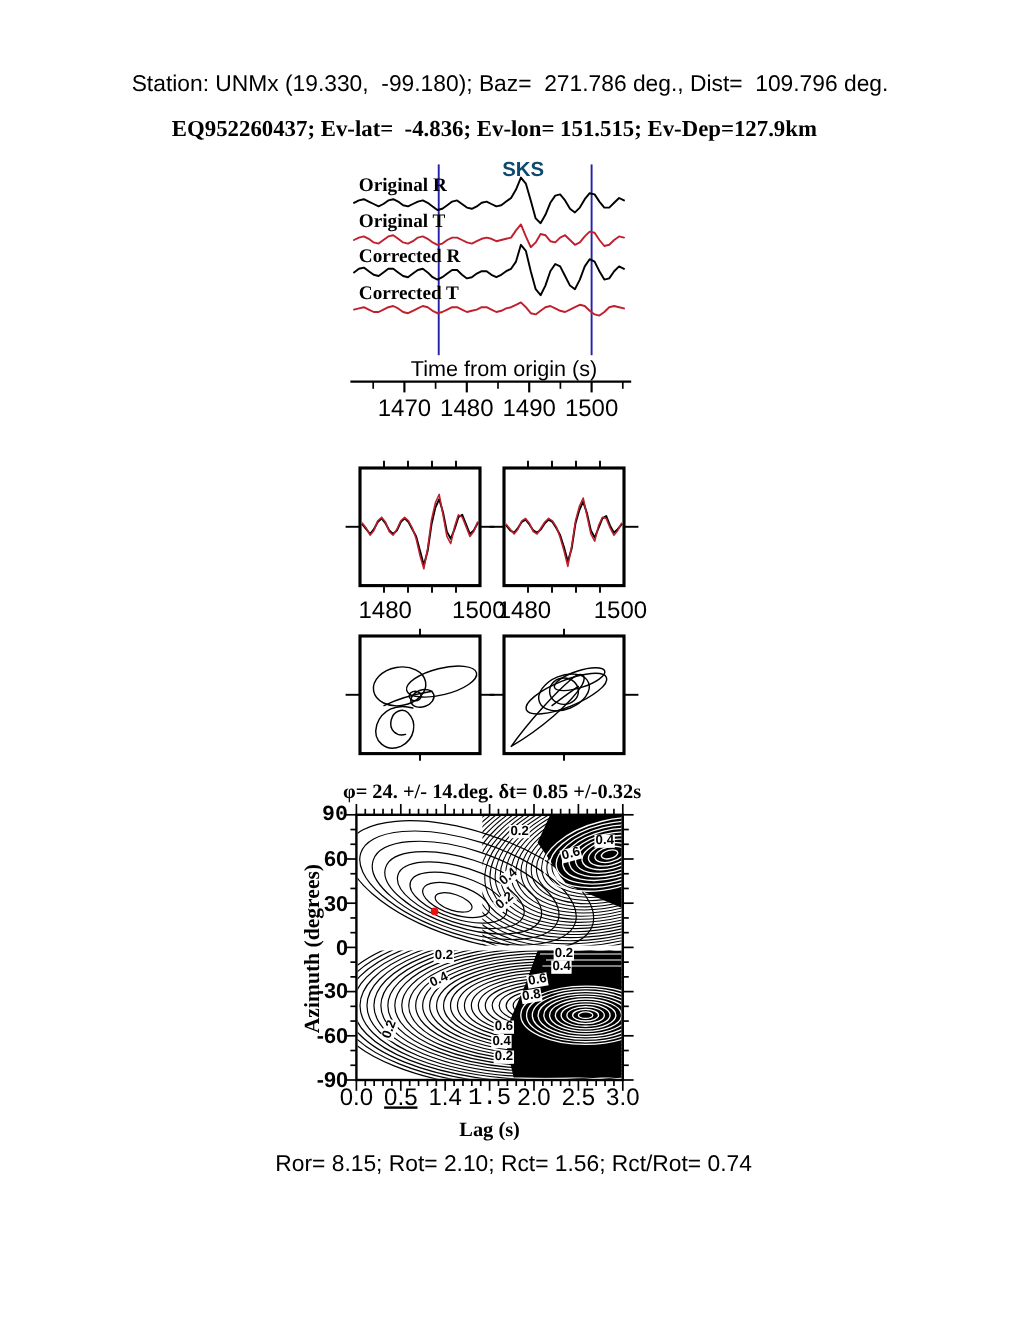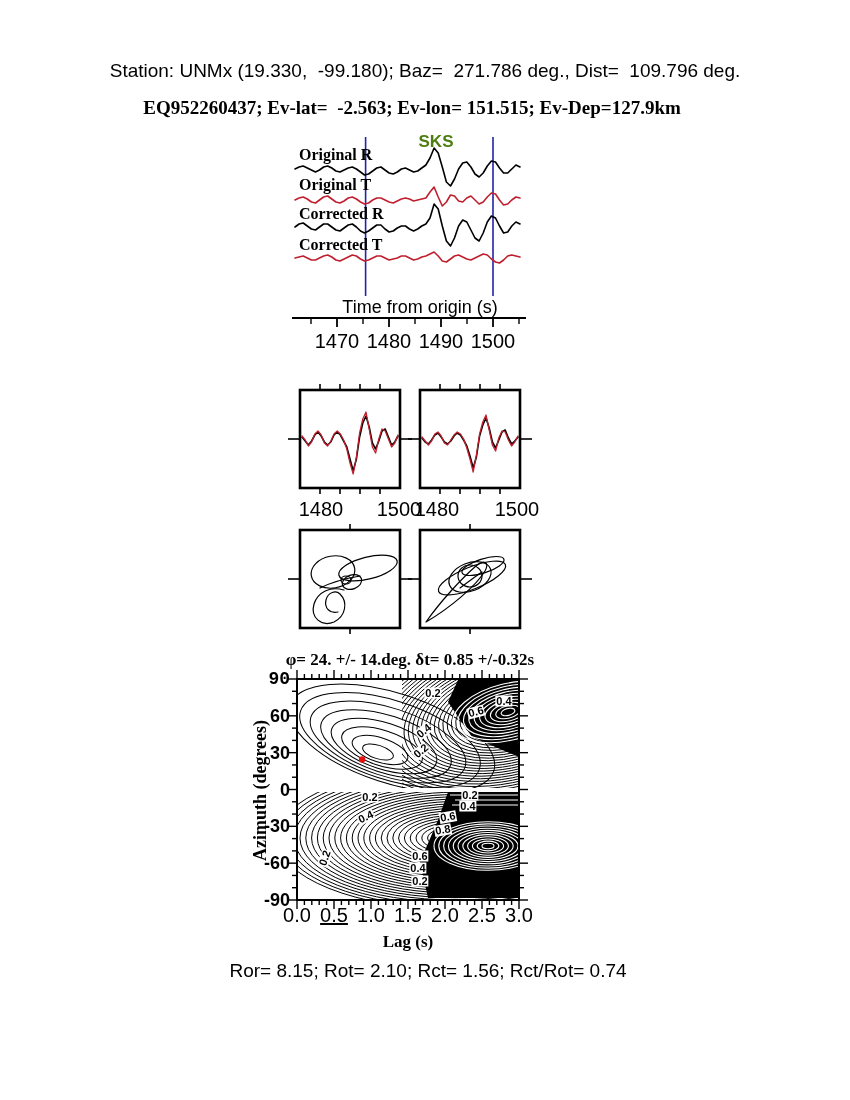--- a/index.html
+++ b/index.html
@@ -303,23 +303,23 @@
     <line x1="297" y1="875.4444444444445" x2="292" y2="875.4444444444445" stroke="#000" stroke-width="1.4"></line>
     <line x1="519" y1="875.4444444444445" x2="524" y2="875.4444444444445" stroke="#000" stroke-width="1.4"></line>
     <line x1="297" y1="887.7222222222222" x2="292" y2="887.7222222222222" stroke="#000" stroke-width="1.4"></line>
     <line x1="519" y1="887.7222222222222" x2="524" y2="887.7222222222222" stroke="#000" stroke-width="1.4"></line>
     <line x1="297" y1="900" x2="288" y2="900" stroke="#000" stroke-width="1.4"></line>
     <line x1="519" y1="900" x2="528" y2="900" stroke="#000" stroke-width="1.4"></line>
     <circle cx="362.12" cy="759.5333333333333" r="3.2" fill="#e81111"></circle>
   </svg>
 
 <div class="abs hdr1 ctr" style="left:425px;top:60px;">Station: UNMx (19.330,  -99.180); Baz=  271.786 deg., Dist=  109.796 deg.</div>
-<div class="abs hdr2 ctr" style="left:412px;top:97px;">EQ952260437; Ev-lat=  -2.563; Ev-lon= 151.515; Ev-Dep=127.9km</div>
-
-<div class="abs sks ctr" style="left:436px;top:132px;color:#4d7c0f;">SKS</div>
+<div class="abs hdr2 ctr" style="left:412px;top:97px;">EQ952260437; Ev-lat=  -4.836; Ev-lon= 151.515; Ev-Dep=127.9km</div>
+
+<div class="abs sks ctr" style="left:436px;top:132px;color:#0c4a6e;">SKS</div>
 <div class="abs trlabel" style="left:299px;top:146px;">Original R</div>
 <div class="abs trlabel" style="left:299px;top:176px;">Original T</div>
 <div class="abs trlabel" style="left:299px;top:205px;">Corrected R</div>
 <div class="abs trlabel" style="left:299px;top:236px;">Corrected T</div>
 
 <div class="abs axlabel ctr" style="left:420px;top:297px;">Time from origin (s)</div>
 <div id="time-ticks">
     <div class="abs ticknum ctr" style="left: 337px; top: 330px;">1470</div>
     <div class="abs ticknum ctr" style="left: 389px; top: 330px;">1480</div>
     <div class="abs ticknum ctr" style="left: 441px; top: 330px;">1490</div>
@@ -331,22 +331,22 @@
     <div class="abs ticknum ctr" style="left: 437px; top: 498px;">1480</div>
     <div class="abs ticknum ctr" style="left: 517px; top: 498px;">1500</div>
   </div>
 
 <div class="abs serifb ctr" style="left:410px;top:650px;">φ= 24. +/- 14.deg. δt= 0.85 +/-0.32s</div>
 <div class="abs serifb rot90" style="left:175px;top:780px;width:170px;text-align:center;font-size:18px;">Azimuth (degrees)</div>
 <div class="abs serifb ctr" style="left:408px;top:932px;">Lag (s)</div>
 <div id="contour-axis-labels">
     <div class="abs ticknum ctr" style="left: 297px; top: 904px;">0.0</div>
     <div class="abs ticknum ctr" style="left: 334px; top: 904px; text-decoration: underline;">0.5</div>
-    <div class="abs ticknum ctr" style="left: 371px; top: 904px;">1.0</div>
-    <div class="abs ticknum ctr" style="left: 408px; top: 904px;">1.5</div>
+    <div class="abs ticknum ctr" style="left: 371px; top: 904px;">1.4</div>
+    <div class="abs ticknum ctr" style="left: 408px; top: 904px; font-family: Liberation Mono, monospace;">1.5</div>
     <div class="abs ticknum ctr" style="left: 445px; top: 904px;">2.0</div>
     <div class="abs ticknum ctr" style="left: 482px; top: 904px;">2.5</div>
     <div class="abs ticknum ctr" style="left: 519px; top: 904px;">3.0</div>
     <div class="abs ytick" style="left: 250px; top: 669px; font-family: Liberation Mono, monospace;">90</div>
     <div class="abs ytick" style="left: 250px; top: 705.833px;">60</div>
     <div class="abs ytick" style="left: 250px; top: 742.667px;">30</div>
     <div class="abs ytick" style="left: 250px; top: 779.5px;">0</div>
     <div class="abs ytick" style="left: 250px; top: 816.333px;">-30</div>
     <div class="abs ytick" style="left: 250px; top: 853.167px;">-60</div>
     <div class="abs ytick" style="left: 250px; top: 890px;">-90</div>

